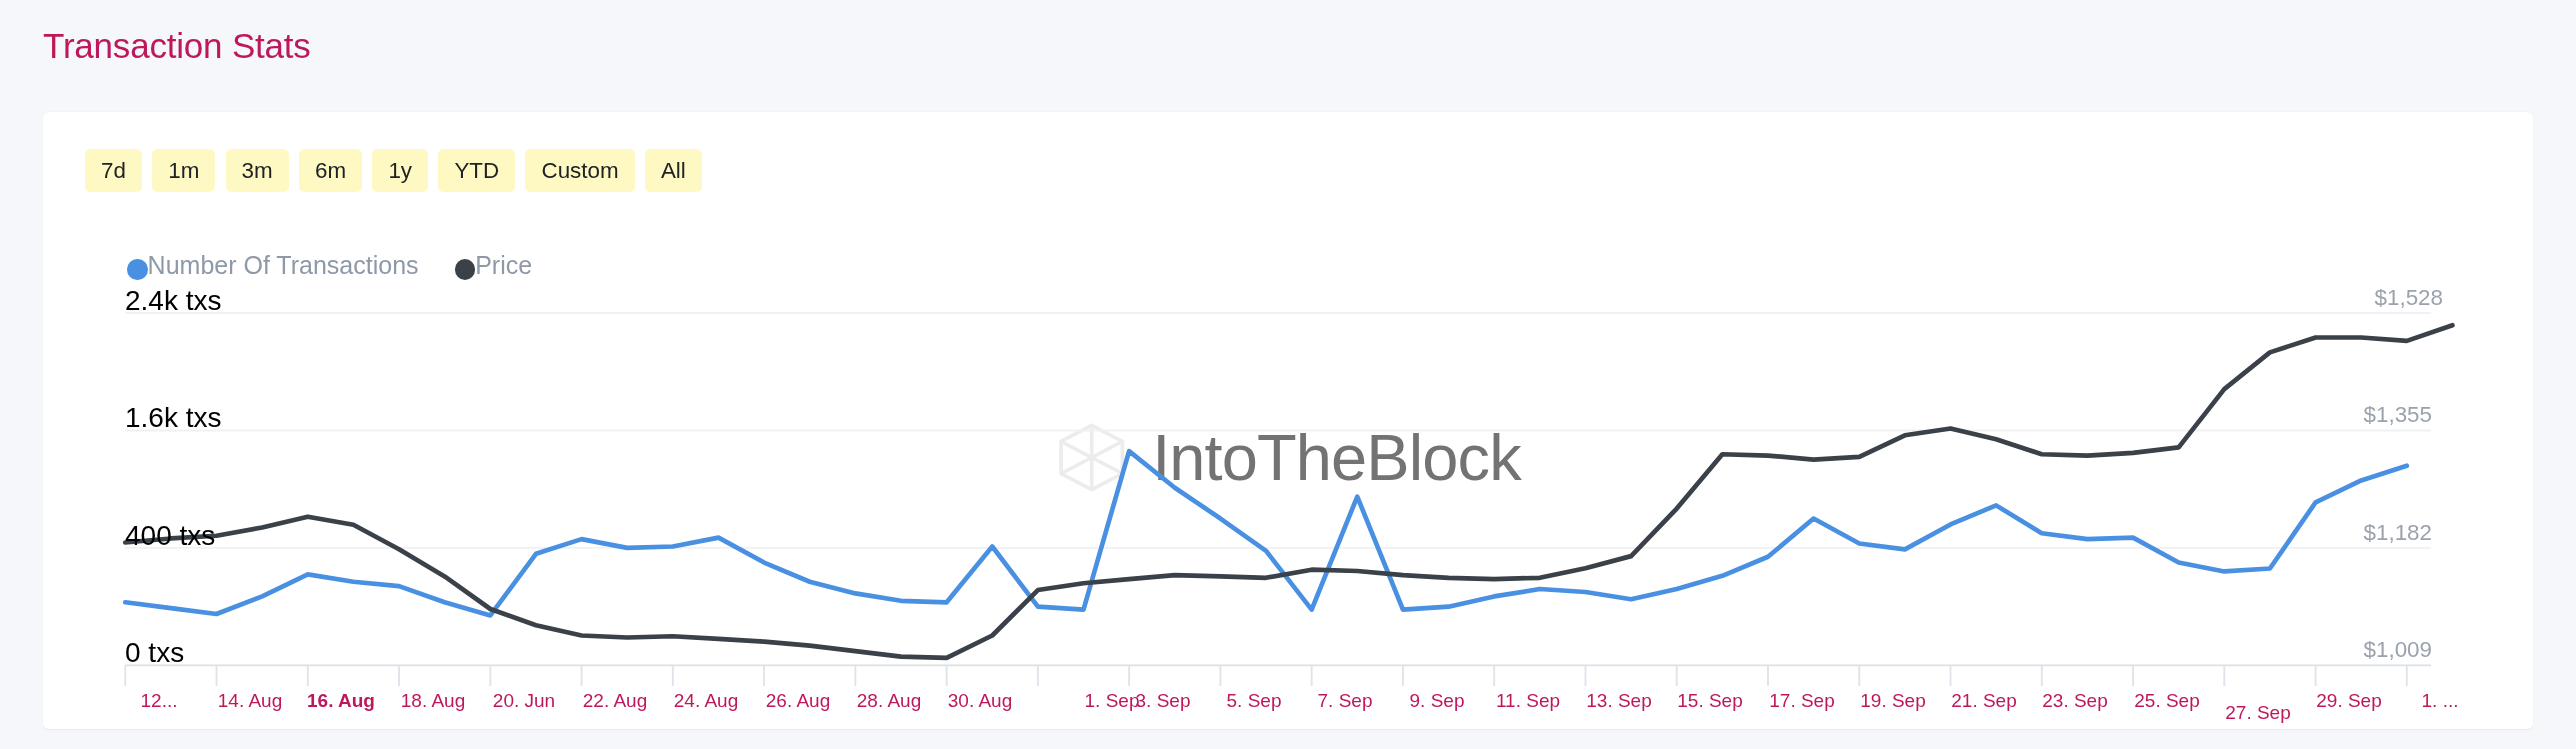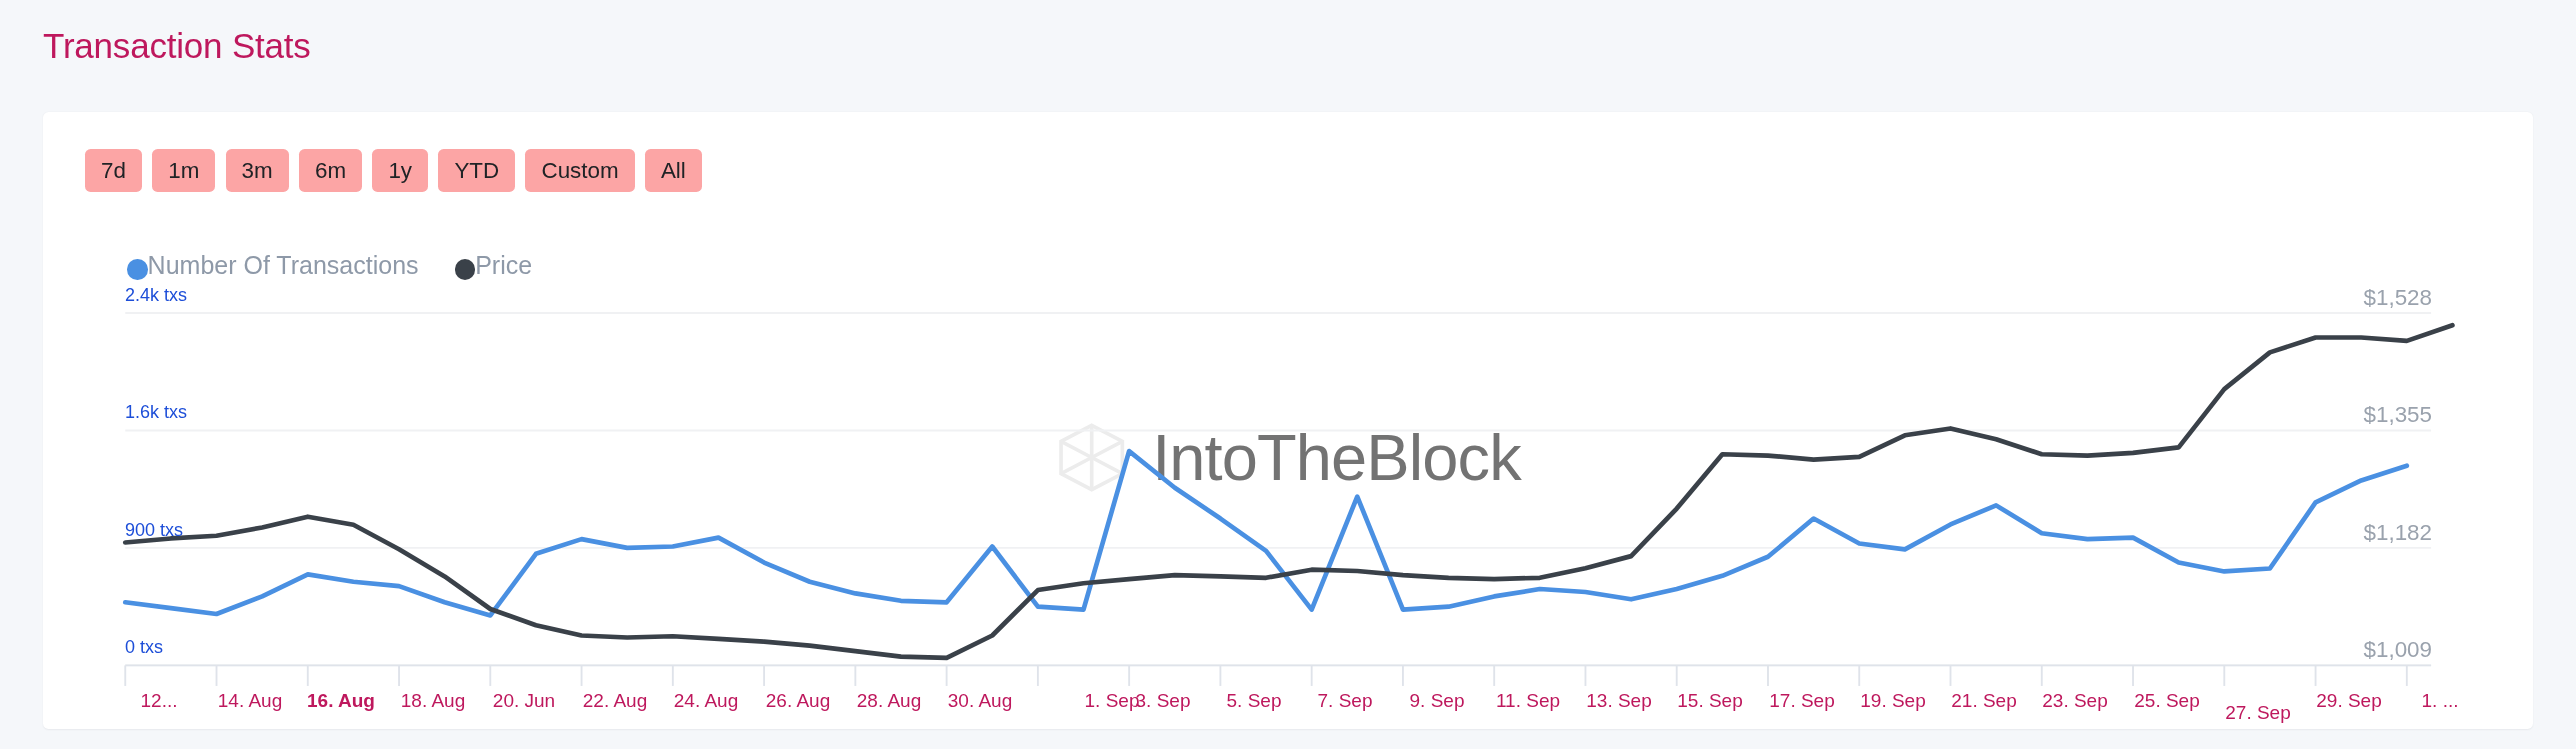--- a/index.html
+++ b/index.html
@@ -26,21 +26,21 @@
     box-shadow: 0 0.9px 1.9px rgba(16,24,40,.06);
   }
   
   #range-buttons {
     position: absolute;
     left: 42px; top: 37px;
     display: flex;
     gap: 10.3px;
   }
   .range-btn {
-    background: #fca5a5;
+    background: #fef9c3;
     border: none;
     border-radius: 5.6px;
     height: 43px;
     padding: 0 16px;
     font-family: "Liberation Sans", sans-serif;
     font-size: 22.4px;
     color: #202326;
     cursor: pointer;
     display: flex;
     align-items: center;
@@ -66,22 +66,22 @@
   
   #plot-wrap {
     position: absolute;
     left: 0; top: 0;
     width: 2490px; height: 617px;
     overflow: hidden;
   }
   #plot-svg { position: absolute; left: 0; top: 0; }
   .axis-label-left {
     position: absolute;
-    font-size: 18px;
-    color: #1d4ed8;
+    font-size: 28px;
+    color: #000000;
     white-space: nowrap;
     text-align: right;
   }
   .axis-label-right {
     position: absolute;
     font-size: 22.4px;
     color: #9aa2ad;
     white-space: nowrap;
     text-align: right;
   }
@@ -180,23 +180,23 @@
         <line x1="1943.16" x2="1943.16" y1="592" y2="614" stroke="#dfe3ea" stroke-width="2"></line>
         <line x1="2040.8000000000002" x2="2040.8000000000002" y1="592" y2="614" stroke="#dfe3ea" stroke-width="2"></line>
         <line x1="2138.44" x2="2138.44" y1="592" y2="614" stroke="#dfe3ea" stroke-width="2"></line>
         <line x1="2236.08" x2="2236.08" y1="592" y2="614" stroke="#dfe3ea" stroke-width="2"></line>
         <line x1="2333.7200000000003" x2="2333.7200000000003" y1="592" y2="614" stroke="#dfe3ea" stroke-width="2"></line>
         <line x1="2431.36" x2="2431.36" y1="592" y2="614" stroke="#dfe3ea" stroke-width="2"></line>
         <line x1="2529" x2="2529" y1="592" y2="614" stroke="#dfe3ea" stroke-width="2"></line>
       </svg>
   <div class="axis-label-left" style="left: 82px; top: 173px;">2.4k txs</div>
       <div class="axis-label-left" style="left: 82px; top: 290px;">1.6k txs</div>
-      <div class="axis-label-left" style="left: 82px; top: 408px;">900 txs</div>
+      <div class="axis-label-left" style="left: 82px; top: 408px;">400 txs</div>
       <div class="axis-label-left" style="left: 82px; top: 525px;">0 txs</div>
-      <div class="axis-label-right" style="right: 101px; top: 173px; margin-left: 44px;">$1,528</div>
+      <div class="axis-label-right" style="right: 90px; top: 173px; margin-left: 44px;">$1,528</div>
       <div class="axis-label-right" style="right: 101px; top: 290px;">$1,355</div>
       <div class="axis-label-right" style="right: 101px; top: 408px;">$1,182</div>
       <div class="axis-label-right" style="right: 101px; top: 525px;">$1,009</div>
       <div class="x-tick-label" style="left: 116px; top: 578px;">12...</div>
       <div class="x-tick-label" style="left: 207px; top: 578px;">14. Aug</div>
       <div class="x-tick-label" style="left: 298px; top: 578px; font-weight: bold;">16. Aug</div>
       <div class="x-tick-label" style="left: 390px; top: 578px;">18. Aug</div>
       <div class="x-tick-label" style="left: 481px; top: 578px;">20. Jun</div>
       <div class="x-tick-label" style="left: 572px; top: 578px;">22. Aug</div>
       <div class="x-tick-label" style="left: 663px; top: 578px;">24. Aug</div>

